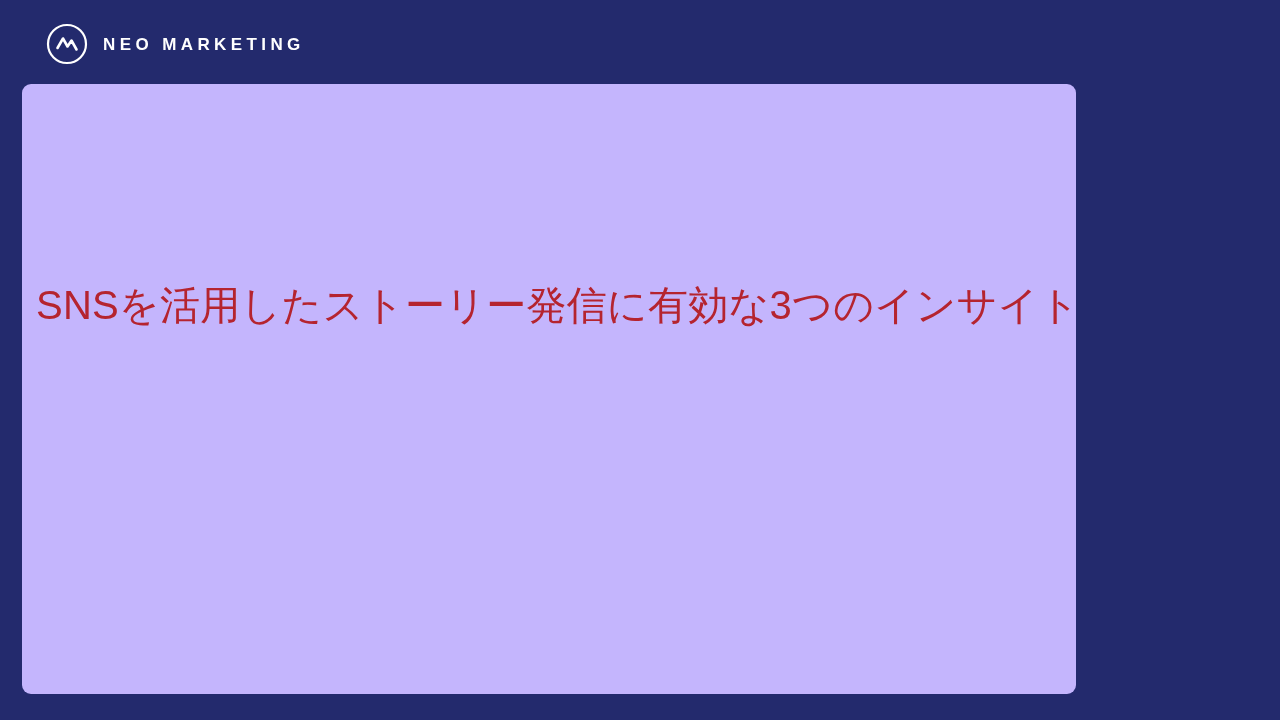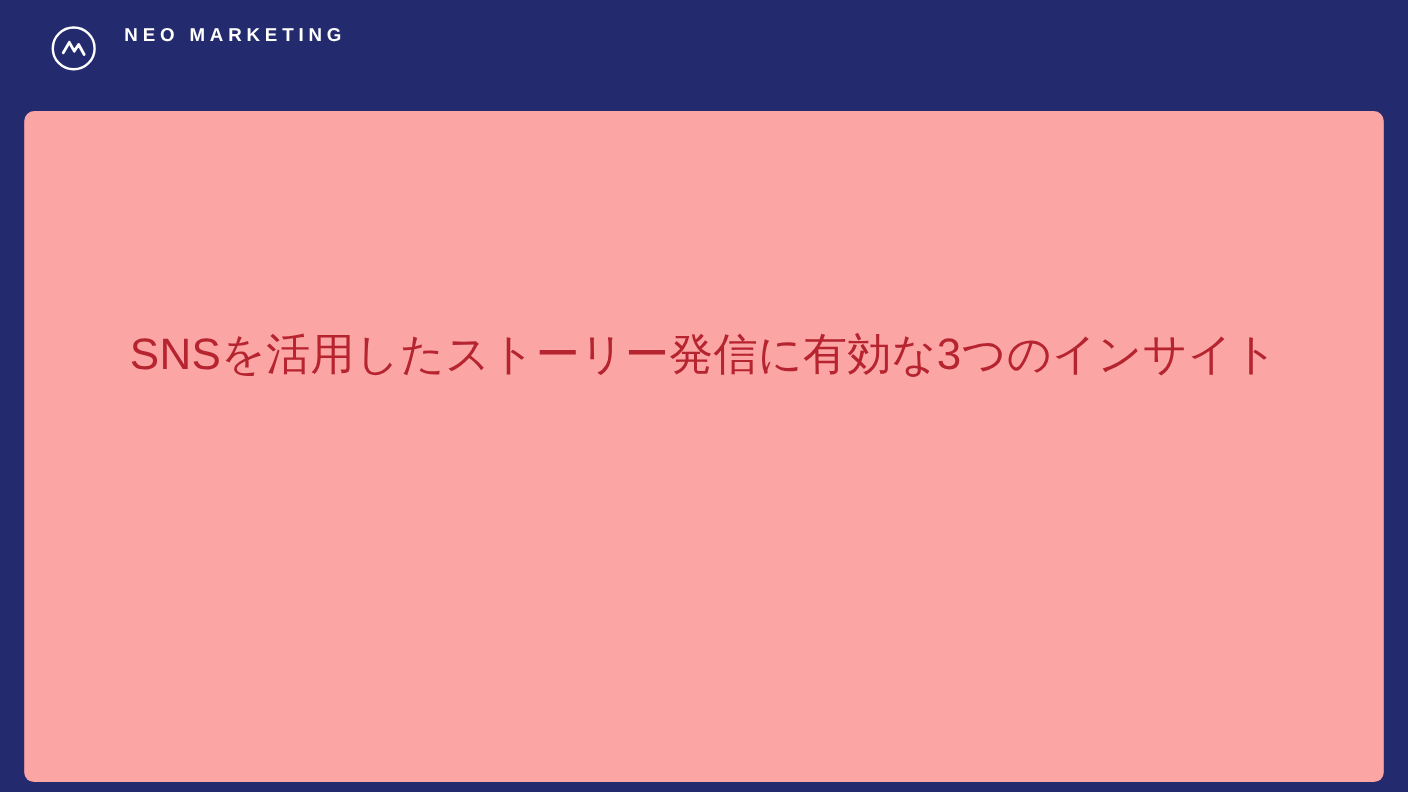--- a/index.html
+++ b/index.html
@@ -18,22 +18,22 @@
     background: #232a6d;
     -webkit-font-smoothing: antialiased;
   }
 
   
   .brand {
     position: absolute;
     left: 46px;
     top: 23px;
     display: flex;
-    align-items: flex-start;
-    gap: 25px;
+    align-items: center;
+    gap: 15px;
     height: 42px;
   }
 
   .brand-mark {
     width: 42px;
     height: 42px;
     flex: 0 0 42px;
     display: block;
   }
 
@@ -44,24 +44,24 @@
     letter-spacing: 4.4px;
     line-height: 1;
     white-space: nowrap;
     font-family: "Liberation Sans", "DejaVu Sans", sans-serif;
   }
 
   
   .card {
     position: absolute;
     left: 22px;
-    top: 101px;
-    width: 1236px;
+    top: 84px;
+    width: 1054px;
     height: 610px;
-    background: #fca5a5;
+    background: #c4b5fd;
     border-radius: 9px;
     box-sizing: border-box;
   }
 
   
   .title-block {
     position: absolute;
     left: 0;
     right: 0;
     top: 195px;

